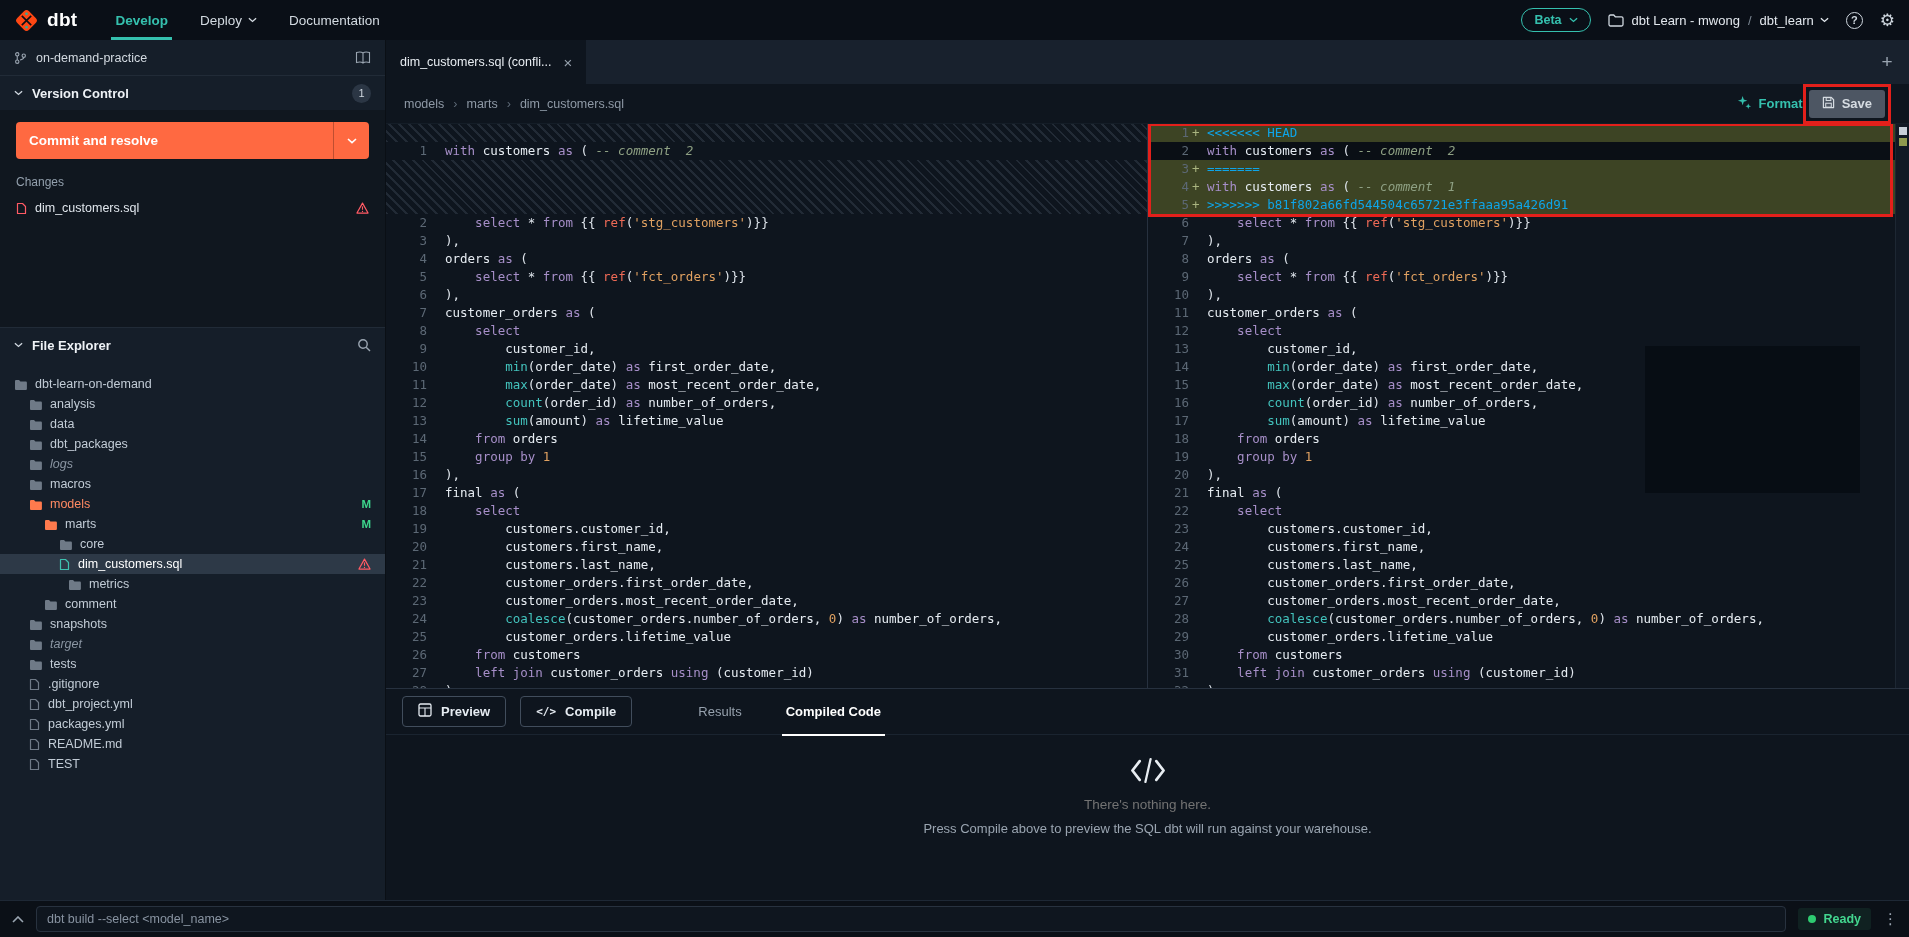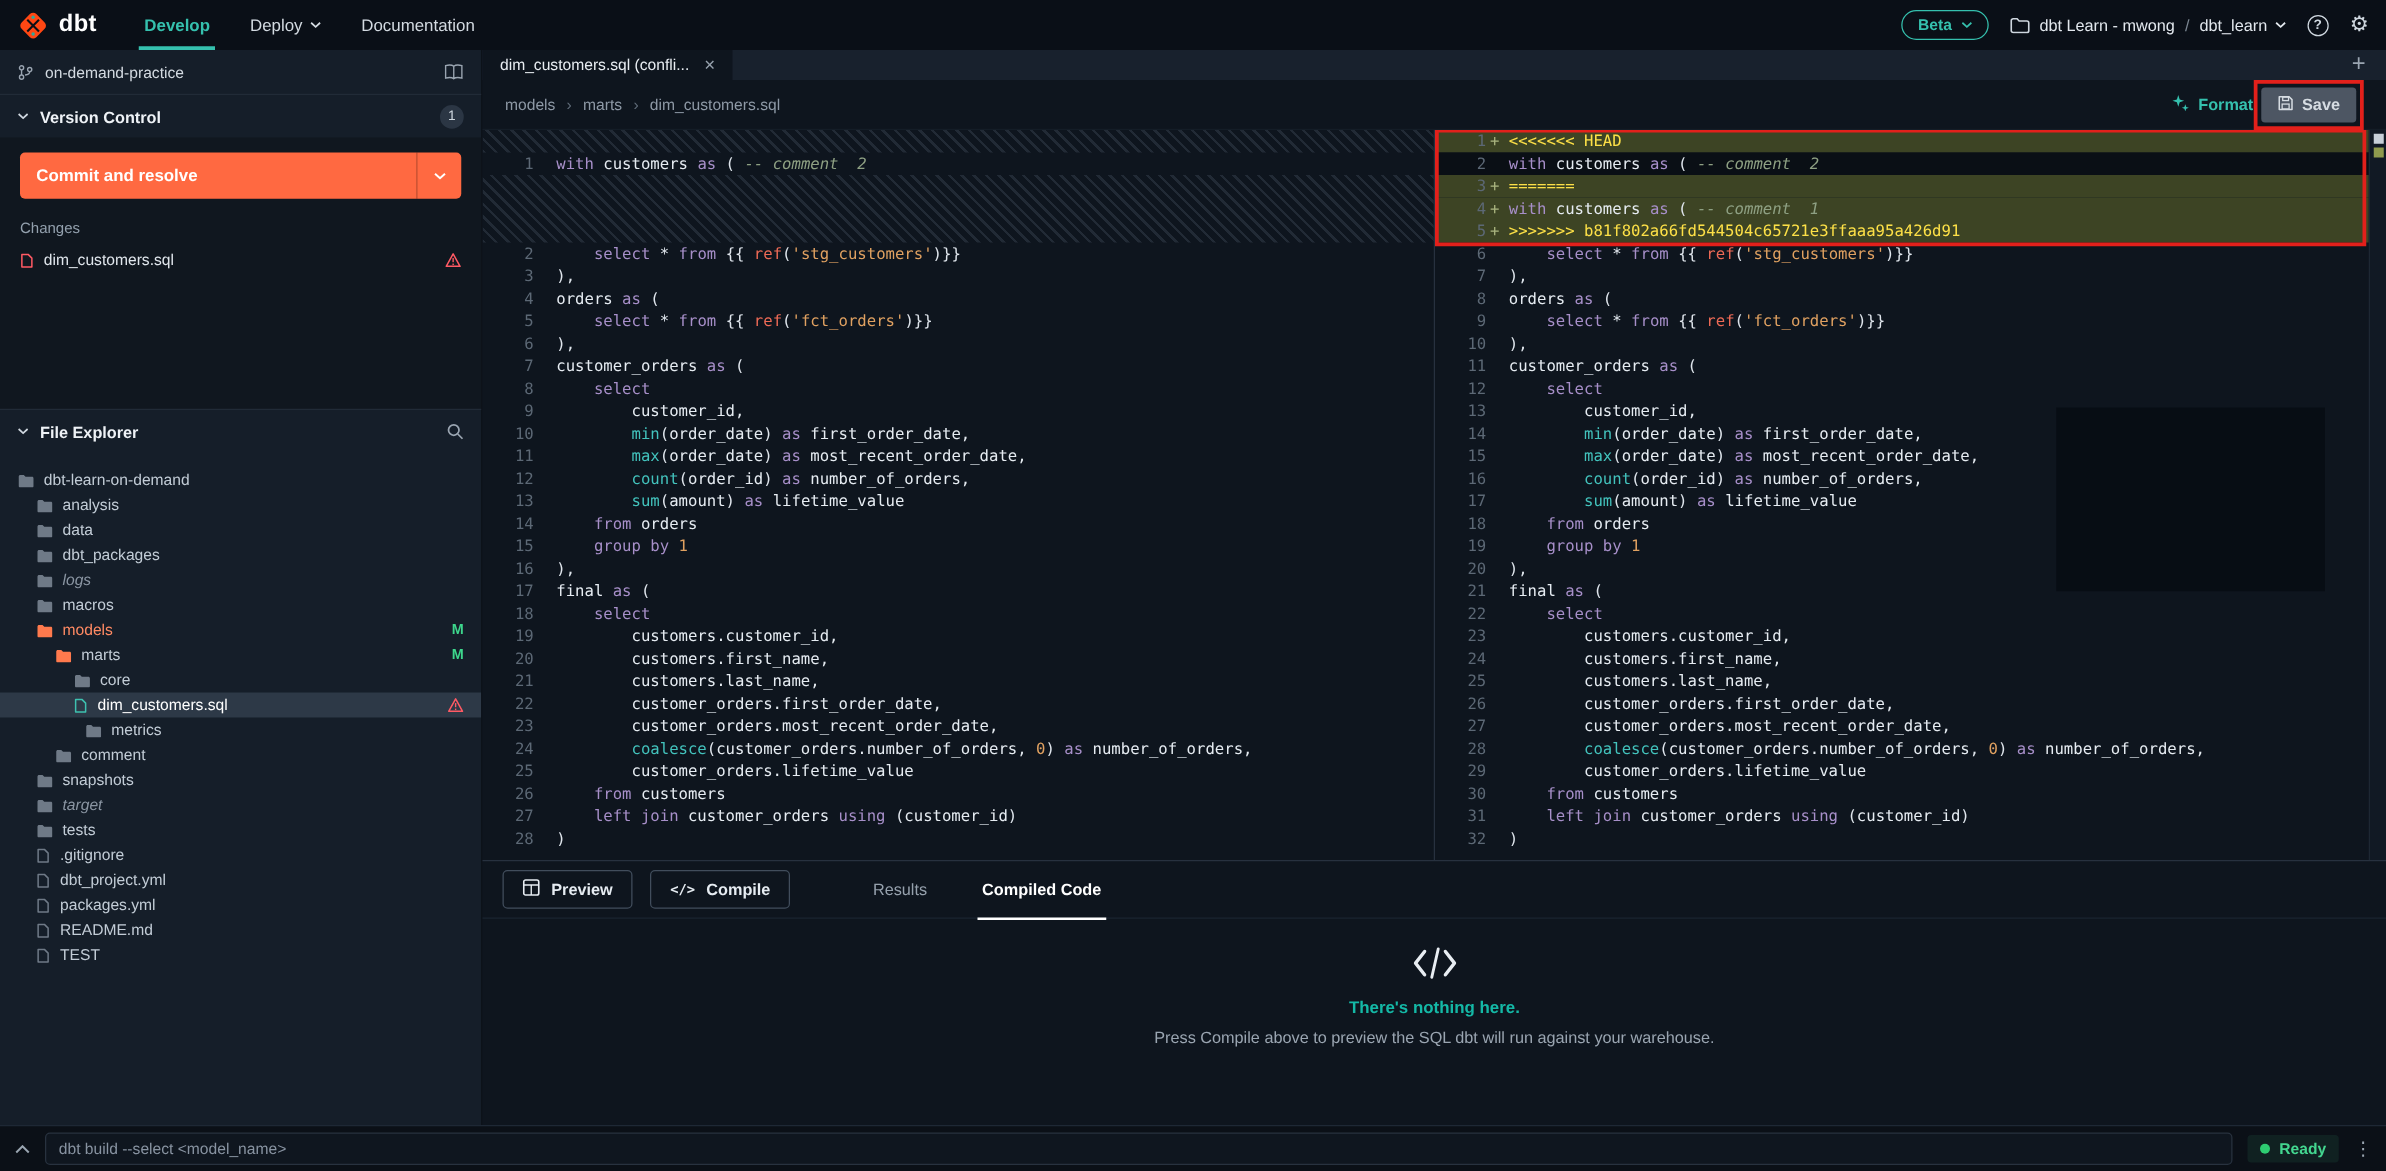--- a/index.html
+++ b/index.html
@@ -50,21 +50,21 @@
   .tree-row.selected{background:#2d3947;color:#fff;}
   .tree-row.italic{font-style:italic;color:#8a95a2;}
   .tree-row.accent .lbl{color:#ff8a63;}
   .tree-icon{display:flex;color:#6f7a87;flex:none;}
   .tree-icon.orange{color:#ff7a4d;}
   .tree-icon.teal{color:#3ec1b0;}
   .badge-m{margin-left:auto;color:var(--green);font-weight:bold;font-size:11.5px;}
 
   
   .workspace{flex:1;display:flex;flex-direction:column;min-width:0;background:var(--editor-bg);}
-  .tabbar{height:24px;background:var(--tabbar-bg);display:flex;flex:none;}
+  .tabbar{height:44px;background:var(--tabbar-bg);display:flex;flex:none;}
   .tab{background:var(--editor-bg);padding:0 14px;display:flex;align-items:center;gap:12px;color:#e8edf2;font-size:12.5px;cursor:pointer;}
   .tab .close{color:#96a1ad;font-size:15px;cursor:pointer;}
   .tab-plus{margin-left:auto;width:44px;display:flex;align-items:center;justify-content:center;color:#9aa5b1;font-size:19px;cursor:pointer;}
   .crumb-row{height:40px;display:flex;align-items:center;padding:0 18px;flex:none;gap:8px;border-bottom:1px solid #141d27;}
   .crumbs{display:flex;gap:9px;align-items:center;color:#8e99a6;font-size:12.5px;}
   .crumb-sep{color:#5f6b78;}
   .crumb{cursor:pointer;}
   .crumb-actions{margin-left:auto;display:flex;align-items:center;}
   .format-btn{color:var(--teal);font-size:13px;font-weight:bold;display:flex;gap:7px;align-items:center;background:none;border:none;cursor:pointer;font-family:inherit;}
   .save-wrap{border:3px solid var(--annot);padding:3px;}
@@ -73,42 +73,42 @@
   
   .editor{flex:1;display:flex;position:relative;overflow:hidden;font-family:"DejaVu Sans Mono",monospace;font-size:12.5px;}
   .pane{flex:1;overflow:hidden;position:relative;}
   .pane.left{border-right:1px solid #27313f;}
   .code-row{display:flex;height:18px;line-height:18px;white-space:pre;}
   .gut{width:44px;flex:none;text-align:right;color:#5c6875;padding-right:3px;}
   .dm{width:15px;flex:none;color:#aab580;}
   .cl{flex:none;}
   .tk-k{color:#a78fc9;} .tk-i{color:#e6ecf2;} .tk-f{color:#43c3bd;} .tk-s{color:#e0a161;}
   .tk-n{color:#e0a161;} .tk-p{color:#dfe5ec;} .tk-c{color:#8ea083;font-style:italic;}
-  .tk-r{color:#ee6a56;} .tk-m{color:#fde047;}
+  .tk-r{color:#ee6a56;} .tk-m{color:#0ea5e9;}
   .code-row.olive{background:#3d4424;}
   .code-row.current{background:#0a0f15;}
   .hatch-block{background:repeating-linear-gradient(45deg,rgba(122,139,160,.18) 0 2px,transparent 2px 7px);}
   .conflict-annotation{position:absolute;left:0;top:-1px;right:16px;height:94px;border:3px solid var(--annot);pointer-events:none;z-index:4;}
   .pane-shadow{position:absolute;left:497px;top:222px;width:215px;height:147px;background:rgba(1,5,9,.45);z-index:3;}
   .overview-ruler{position:absolute;right:0;top:0;bottom:0;width:14px;background:#111924;border-left:1px solid #1d2733;z-index:5;}
   .ruler-mark{position:absolute;left:3px;width:8px;}
   .ruler-mark.gray{top:3px;height:8px;background:#c7cfd8;}
   .ruler-mark.olive{top:14px;height:8px;background:#8f9a4e;}
 
   
   .bottom-panel{height:212px;border-top:1px solid #27313f;display:flex;flex-direction:column;flex:none;}
   .panel-toolbar{height:46px;display:flex;align-items:center;padding:0 16px;gap:14px;border-bottom:1px solid #1a2430;flex:none;}
   .panel-btn{height:31px;border:1px solid #414d5c;background:transparent;border-radius:4px;color:#e6ecf2;font-size:13px;font-weight:bold;display:flex;align-items:center;gap:9px;padding:0 15px;cursor:pointer;font-family:inherit;}
   .code-glyph{font-family:"DejaVu Sans Mono",monospace;font-size:11px;font-weight:bold;color:#e6ecf2;}
   .panel-tabs{display:flex;margin-left:30px;height:46px;}
   .panel-tab{padding:0 4px;margin:0 18px;display:flex;align-items:center;color:#96a1ad;font-size:13px;position:relative;cursor:pointer;}
   .panel-tab.active{color:#fff;font-weight:bold;}
   .panel-tab.active::after{content:"";position:absolute;bottom:-1px;left:0;right:0;height:2px;background:#fff;}
   .empty-state{flex:1;display:flex;flex-direction:column;align-items:center;padding-top:22px;gap:9px;}
-  .empty-title{color:#14b8a6;font-size:13.5px;font-weight:bold;}
+  .empty-title{color:#737373;font-size:13.5px;font-weight:normal;}
   .empty-sub{color:#9aa5b1;font-size:13px;}
 
   
   .statusbar{height:37px;background:var(--status-bg);border-top:1px solid #1e2835;display:flex;align-items:center;padding:0 12px;gap:12px;}
   .sb-chevron{color:#9aa5b1;display:flex;cursor:pointer;}
   .sb-cmd{flex:1;height:26px;background:#0f161f;border:1px solid #28323f;border-radius:4px;color:#8893a1;font-size:12.5px;line-height:24px;padding:0 10px;cursor:text;white-space:nowrap;overflow:hidden;}
   .sb-ready{display:flex;align-items:center;gap:7px;background:rgba(61,214,140,.09);border-radius:3px;padding:4px 10px;color:#43d68f;font-size:12.5px;font-weight:bold;cursor:pointer;}
   .sb-dot{width:8px;height:8px;border-radius:50%;background:#2ecc71;}
   .sb-kebab{color:#9aa5b1;font-size:15px;width:14px;text-align:center;font-family:"DejaVu Sans",sans-serif;cursor:pointer;}
 </style>

